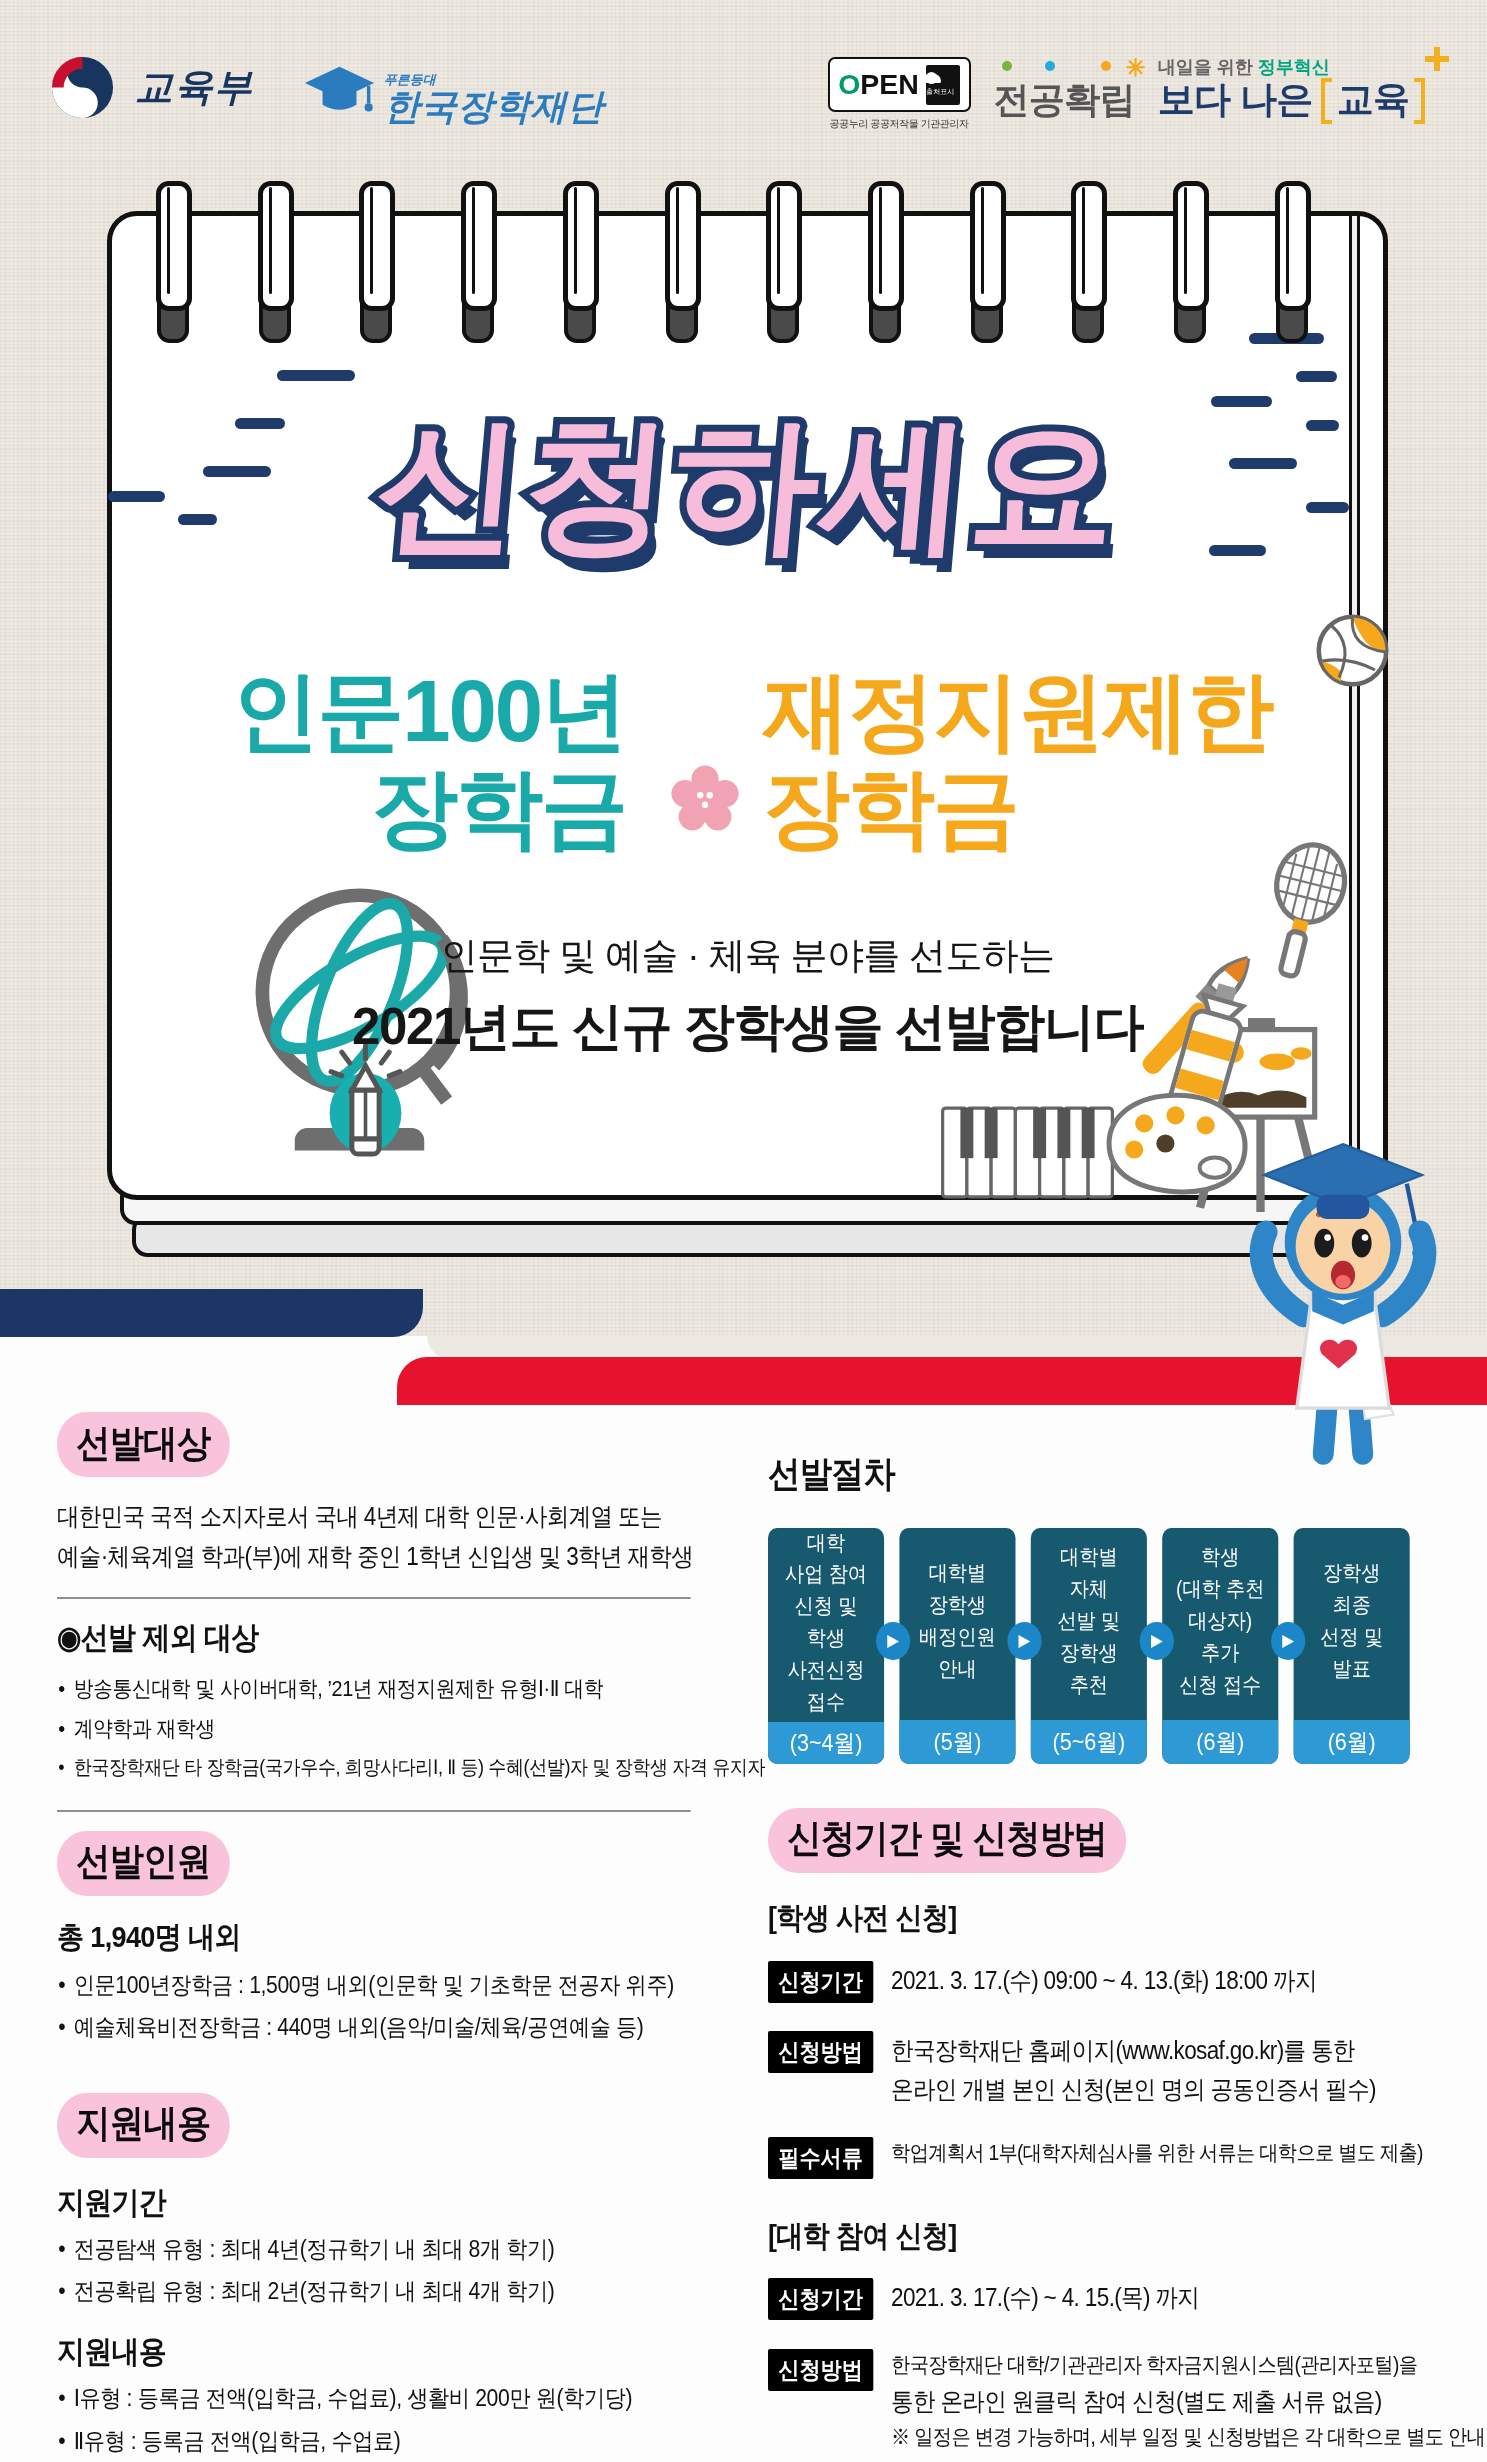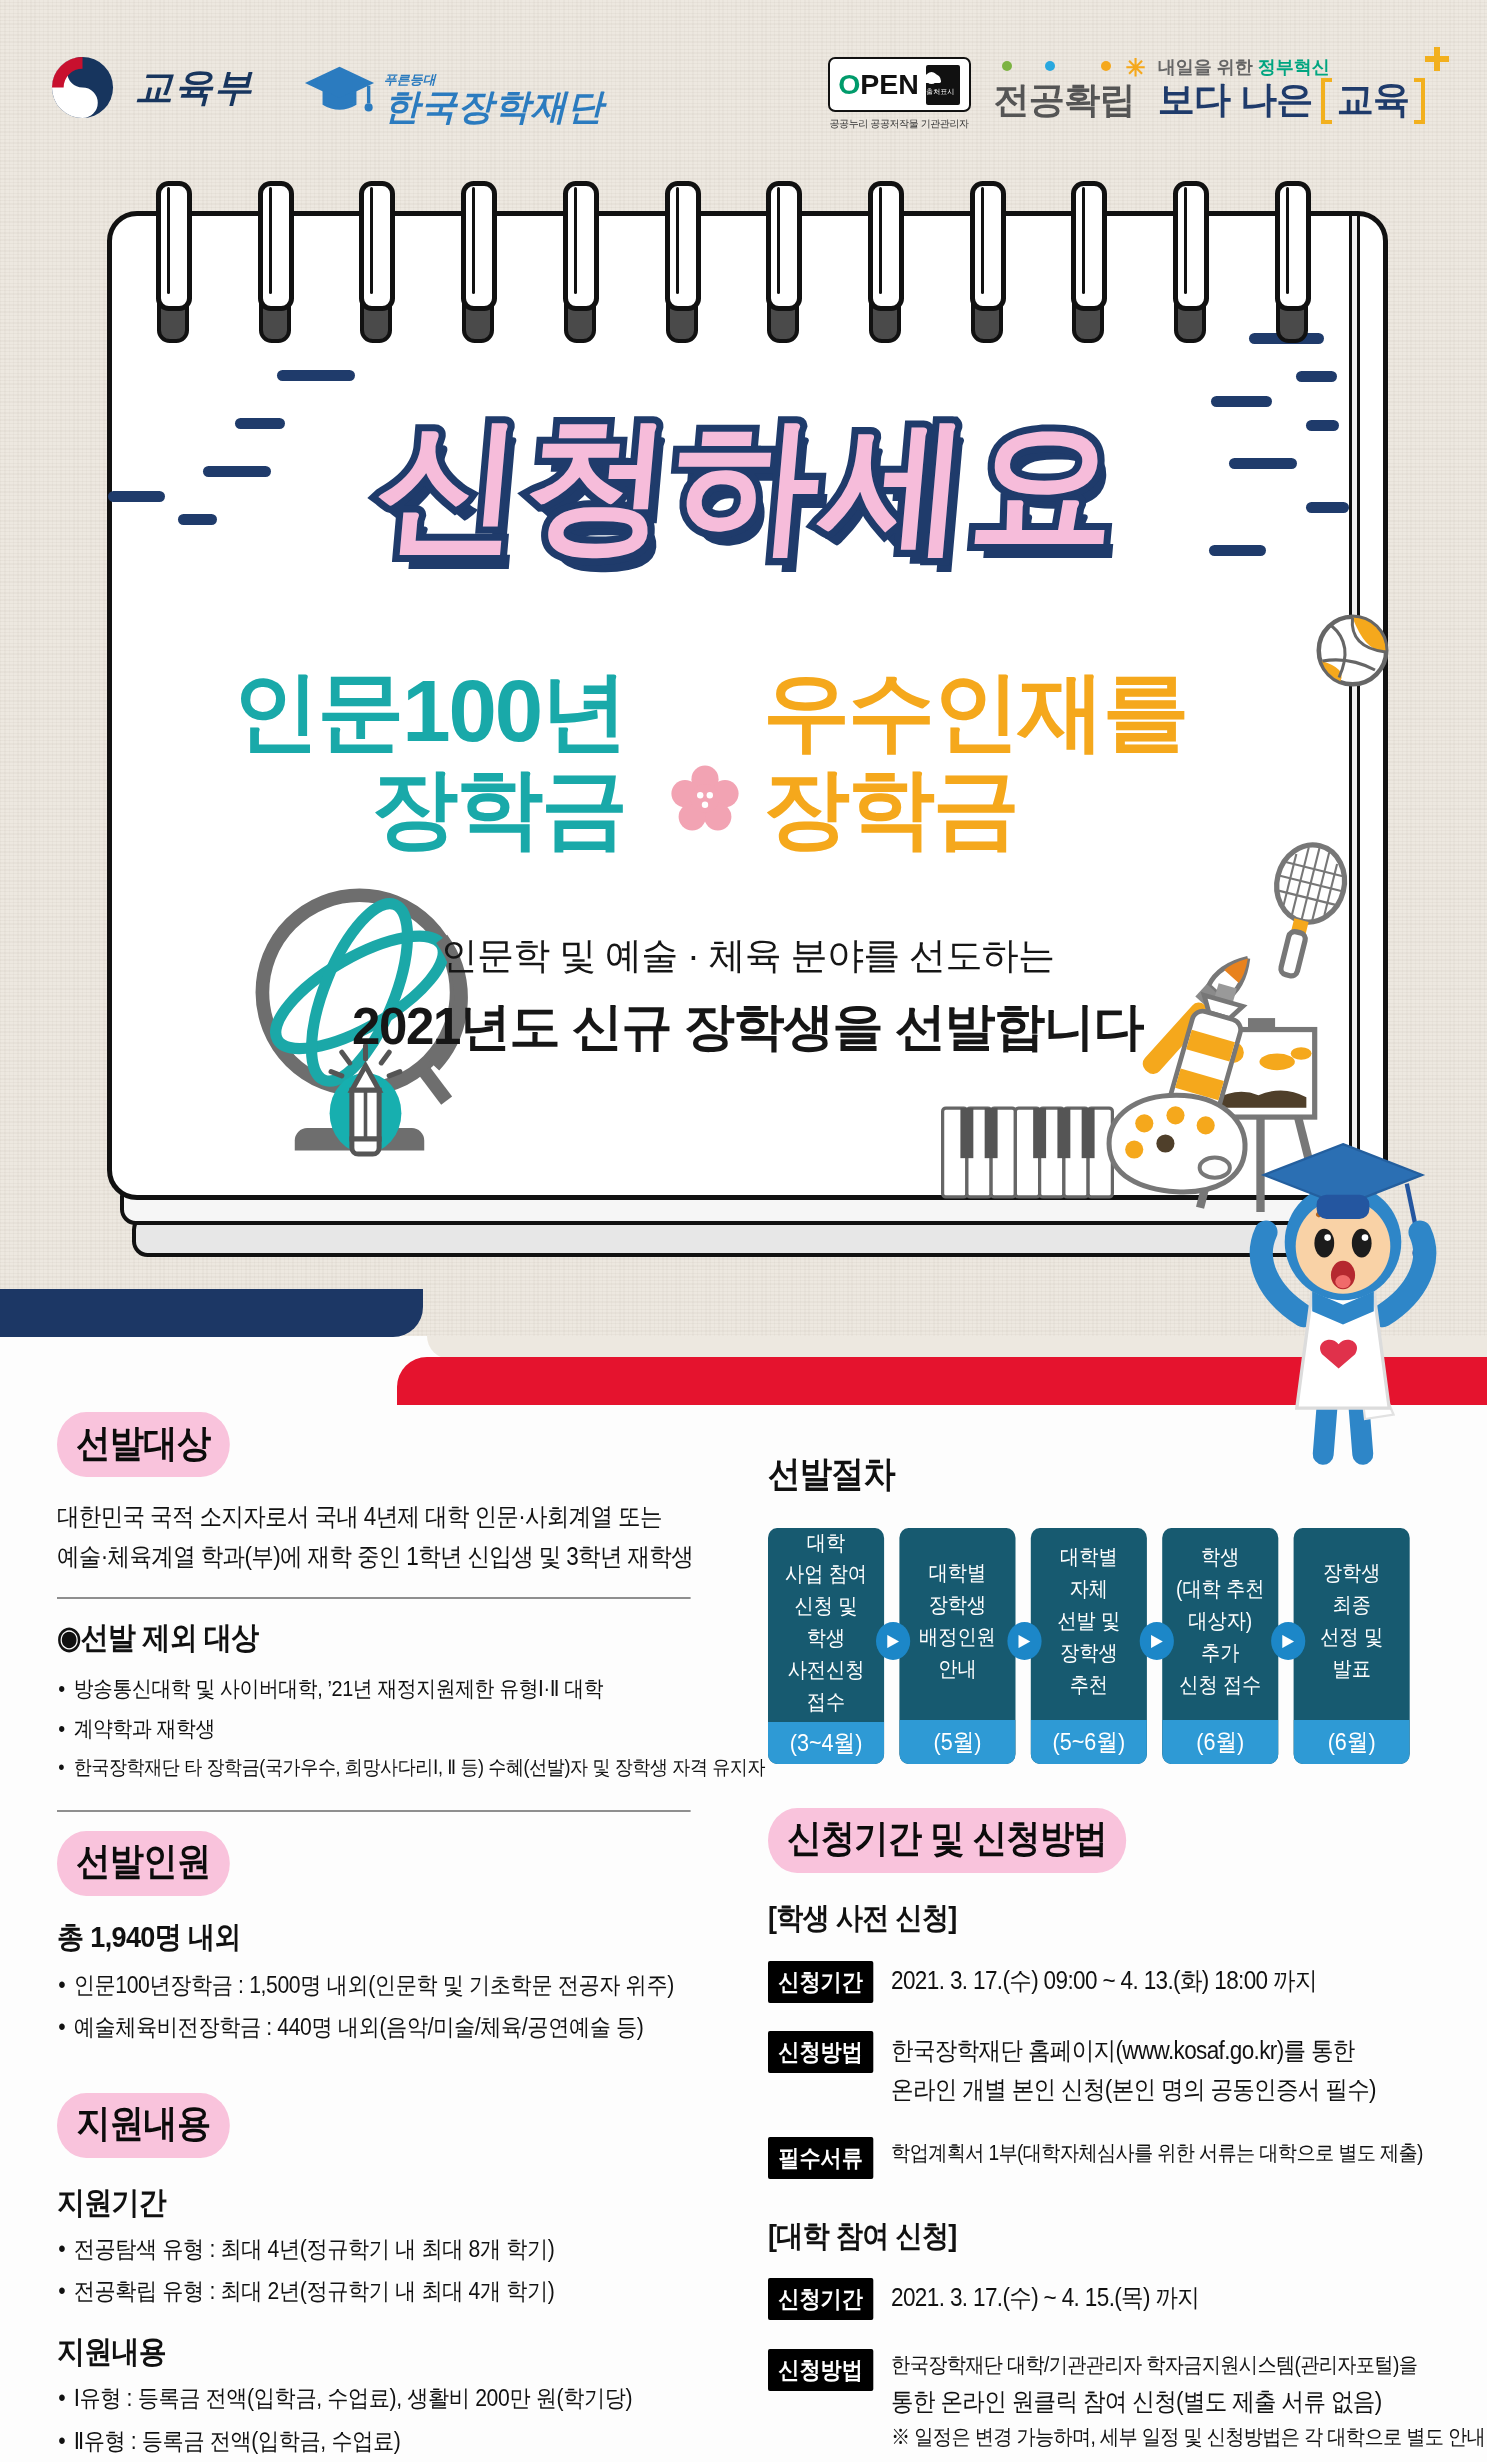--- a/index.html
+++ b/index.html
@@ -277,21 +277,21 @@
         <circle cx="50" cy="48" r="18"></circle>
     </g>
     <g fill="#fff">
         <circle cx="44" cy="44" r="4"></circle>
         <circle cx="56" cy="44" r="4"></circle>
         <circle cx="50" cy="56" r="4"></circle>
       </g>
   </svg>
 </div>
 <div class="sch-right">
-  <div>우수인재를</div>
+  <div>재정지원제한</div>
   <div>장학금</div>
 </div>
 
 <div class="desc">
   <div class="l1">인문학 및 예술 · 체육 분야를 선도하는</div>
   <div class="l3">2021년도 신규 장학생을 선발합니다</div>
 </div>
 
 <div class="abs" style="left:235px;top:874px;z-index:3">
   <svg width="249" height="299" viewBox="0 0 200 240">

